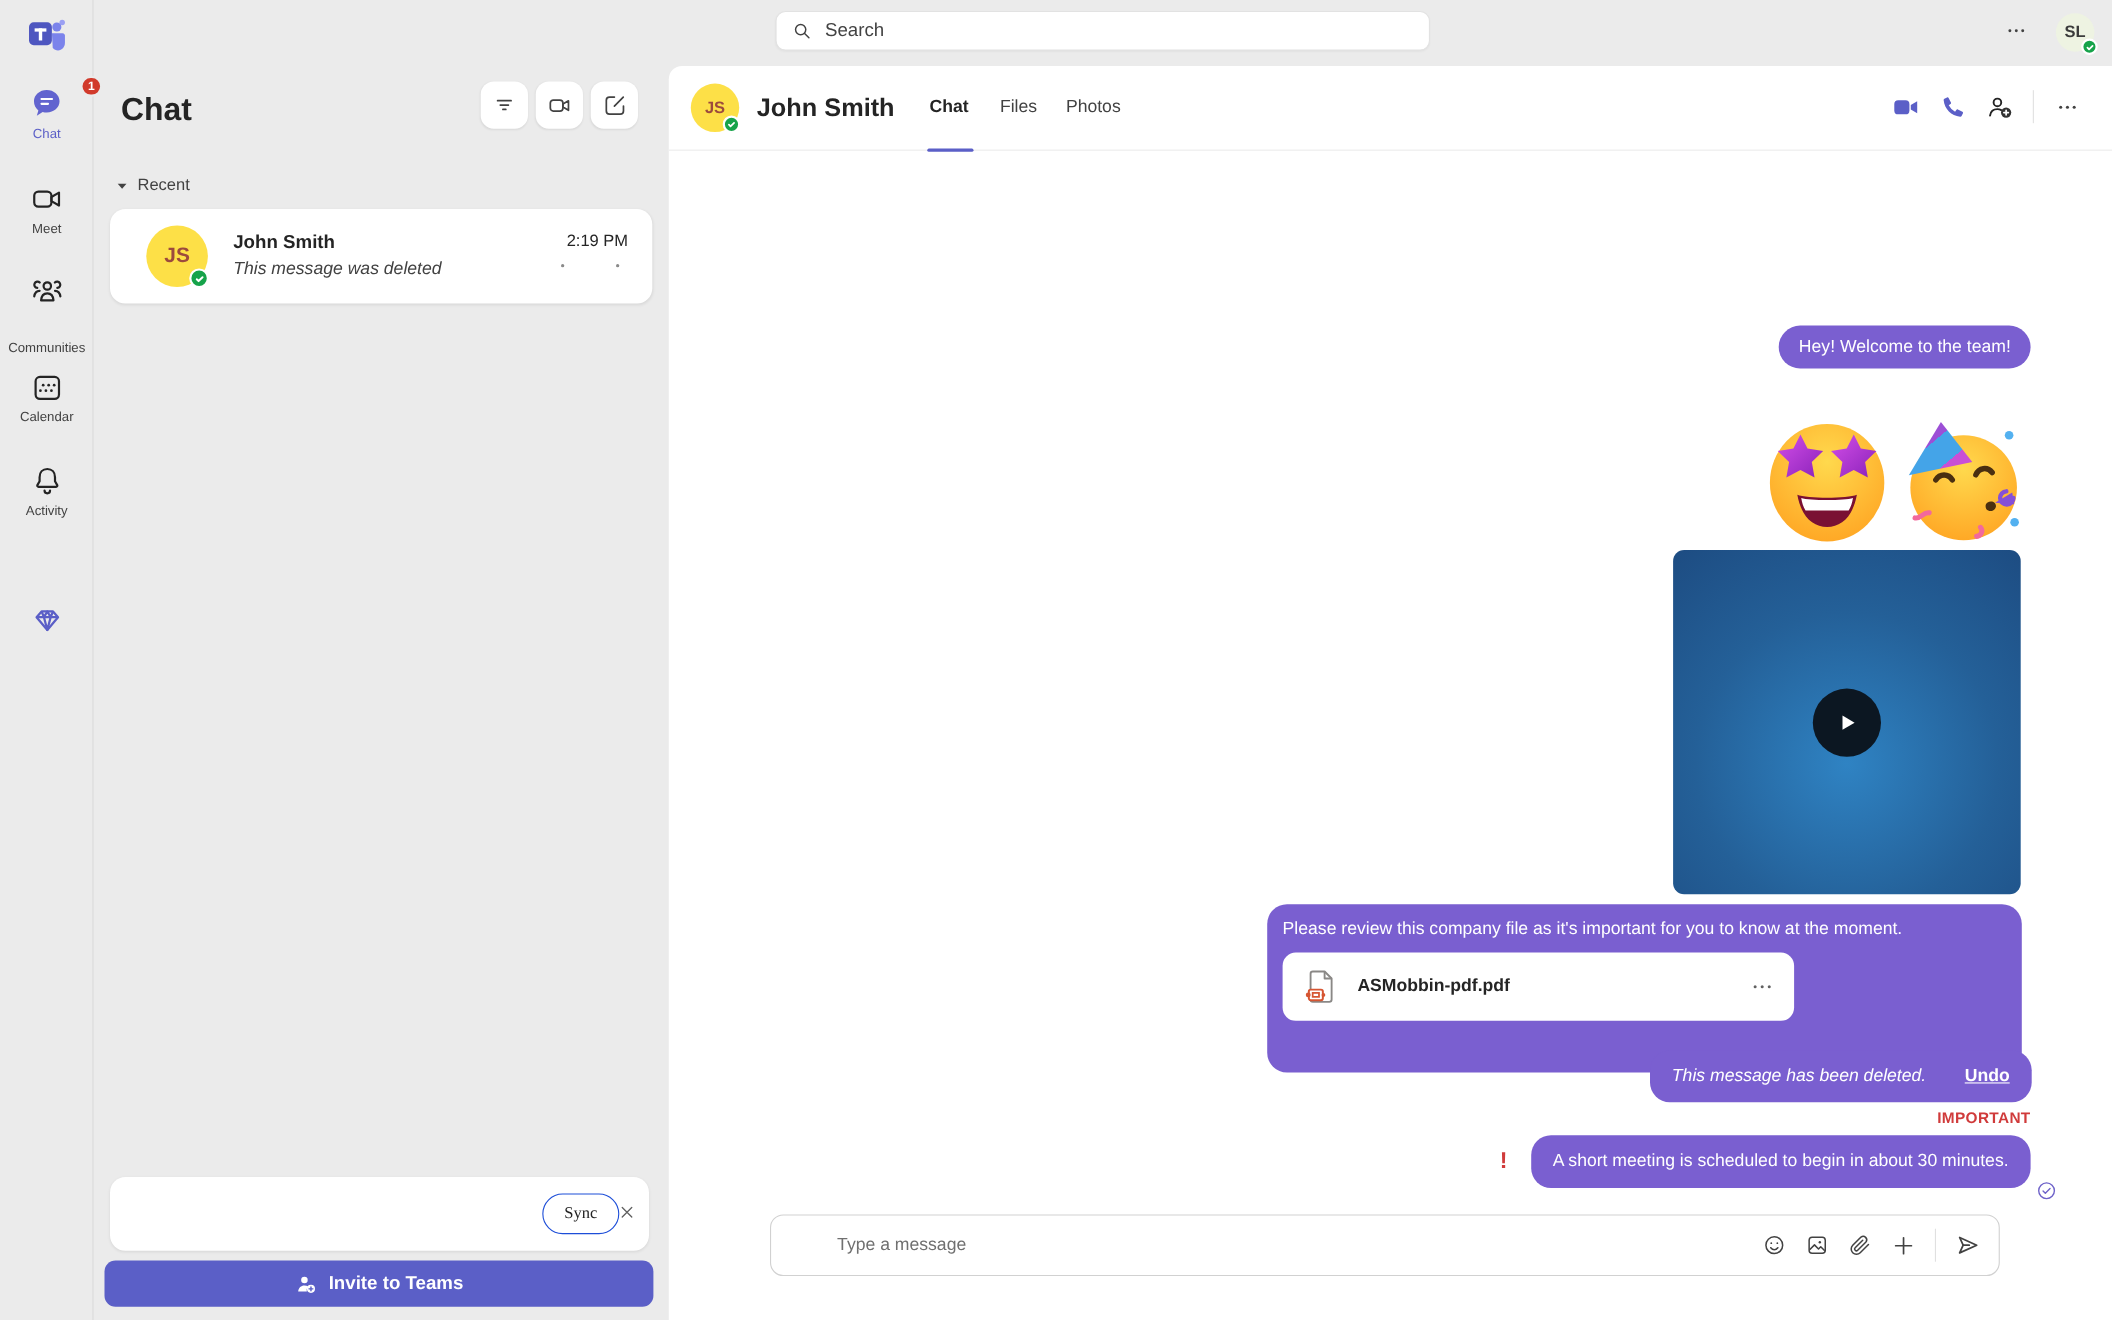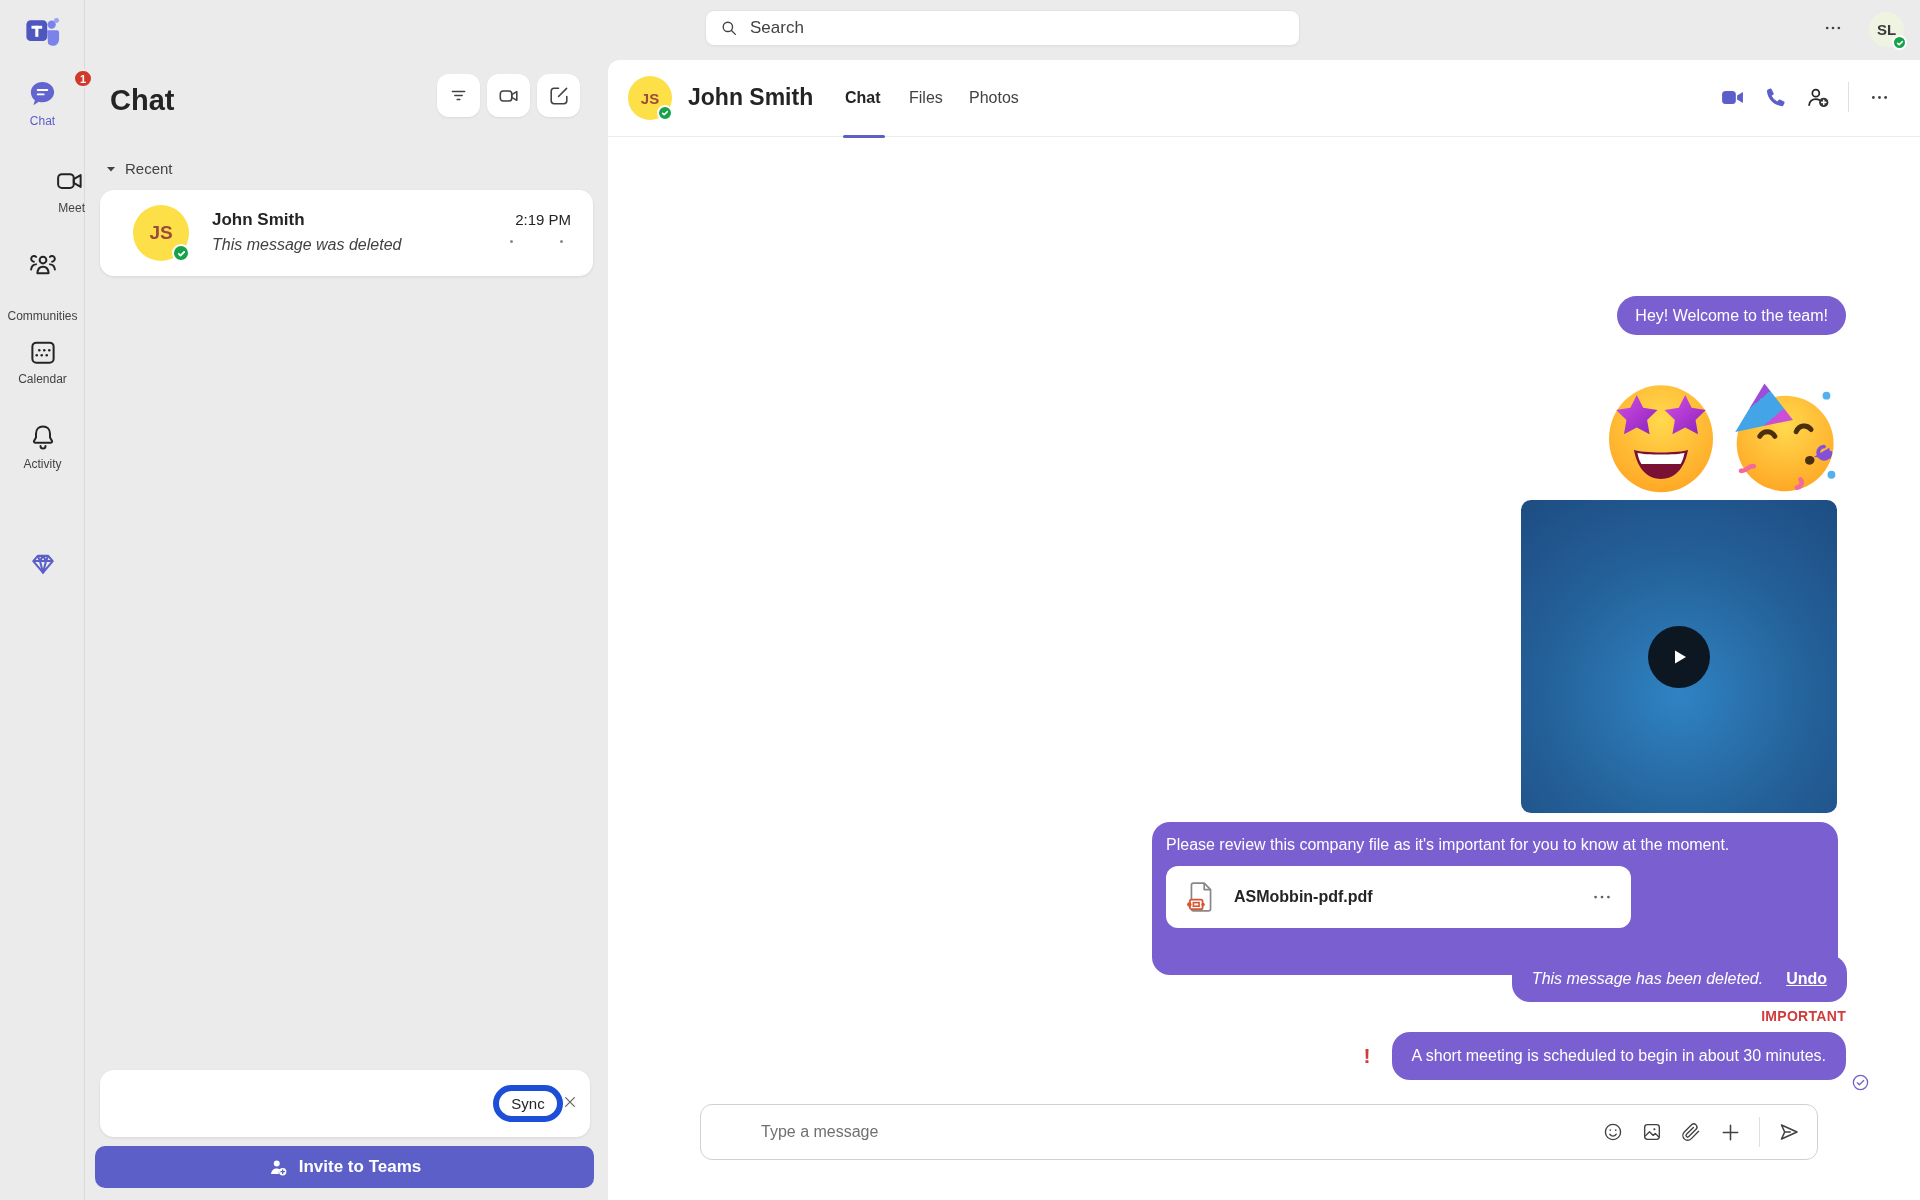--- a/index.html
+++ b/index.html
@@ -71,22 +71,22 @@
   .chat-card .preview { position:absolute; left:112px; top:46px; font-size:16px; font-style:italic; color:#424242; }
   .chat-card .time { position:absolute; right:22px; top:21px; font-size:15px; color:#242424; }
   .dot-ind { position:absolute; top:50px; width:3px; height:3px; border-radius:50%; background:#8a8a8a; }
 
   .sync-card {
     position:absolute; left:15px; top:1070px; width:490px; height:67px; background:#fff;
     border-radius:14px; box-shadow:0 1px 3px rgba(0,0,0,.09);
   }
   .sync-text { position:absolute; left:18px; top:13px; width:360px; font-size:15px; color:#242424; line-height:21px; }
   .sync-btn { position:absolute; left:393px; top:15px; width:70px; height:37px; border-radius:19px;
-    background:#fff; border:6px solid #1d4ed8; font-size:15px; color:#242424;
-    display:flex; align-items:center; justify-content:center; cursor:pointer; font-family:Liberation Sans, sans-serif; }
+    background:#fff; border:1px solid #1d4ed8; font-size:15px; color:#242424;
+    display:flex; align-items:center; justify-content:center; cursor:pointer; font-family:Liberation Serif, serif; }
   .sync-close { position:absolute; right:12px; top:24px; cursor:pointer; }
   .invite-btn {
     position:absolute; left:10px; top:1146px; width:499px; height:42px; border-radius:10px;
     background:#5b5fc7; color:#fff; font-size:17px; font-weight:bold;
     display:flex; align-items:center; justify-content:center; gap:10px; cursor:pointer; border:none; font-family:inherit;
   }
 
   
   .main {
     position:absolute; left:608px; top:60px; width:1312px; height:1140px;
@@ -123,21 +123,21 @@
     padding:13px 14px;
   }
   .msg-file .note { font-size:16px; line-height:20px; }
   .file-card {
     margin-top:11px; width:465px; height:62px; background:#fff; border-radius:12px;
     display:flex; align-items:center; padding:0 18px; gap:16px; cursor:pointer;
   }
   .file-card .fname { font-size:16px; font-weight:bold; color:#242424; flex:1; }
   .msg-deleted {
     position:absolute; top:895px; right:73px; height:47px; border-radius:18px;
-    display:flex; align-items:center; padding:0 20px; gap:23px;
+    display:flex; align-items:center; padding:0 20px; gap:35px;
   }
   .msg-deleted .dtext { font-style:italic; }
   .msg-deleted .undo { font-weight:bold; text-decoration:underline; cursor:pointer; }
   .important-lbl { position:absolute; top:948px; right:74px; font-size:14px; font-weight:bold; color:#d03b3b; letter-spacing:.3px; }
   .msg-meeting {
     position:absolute; top:972px; right:74px; height:48px; border-radius:18px;
     display:flex; align-items:center; padding:0 20px;
   }
   .imp-mark { position:absolute; left:-28px; top:12px; color:#d03b3b; font-size:21px; font-weight:bold; }
   .read-receipt { position:absolute; right:-24px; bottom:-12px; }
@@ -199,21 +199,21 @@
     <div style="position:relative;">
       <svg width="31" height="31" viewBox="0 0 24 24">
         <path d="M12 3c5 0 9 3.5 9 7.9 0 4.4-4 7.9-9 7.9-1 0-2-.1-2.9-.4L5 21l1.1-3.7C4.2 15.9 3 13.6 3 10.9 3 6.5 7 3 12 3z" fill="#6264cf"></path>
         <path d="M8.3 9.3h7.4M8.3 12.7h4.6" stroke="#fff" stroke-width="1.5" stroke-linecap="round"></path>
       </svg>
       <span class="badge">1</span>
     </div>
     <span class="lbl">Chat</span>
   </div>
 
-  <div class="rail-item" style="top:166px;align-items:flex-end;">
+  <div class="rail-item" style="top:166px;">
     <svg width="30" height="30" viewBox="0 0 24 24" fill="none" stroke="#242424" stroke-width="1.6" stroke-linejoin="round">
       <rect x="2.5" y="6.5" width="12.5" height="11" rx="3"></rect>
       <path d="M15 10.5l5.5-3.2v9.4L15 13.5z"></path>
     </svg>
     <span class="lbl">Meet</span>
   </div>
 
   <div class="rail-item" style="top:250px;gap:24px;">
     <svg width="30" height="30" viewBox="0 0 24 24" fill="none" stroke="#242424" stroke-width="1.6" stroke-linecap="round">
       <circle cx="12" cy="8" r="2.7"></circle>

